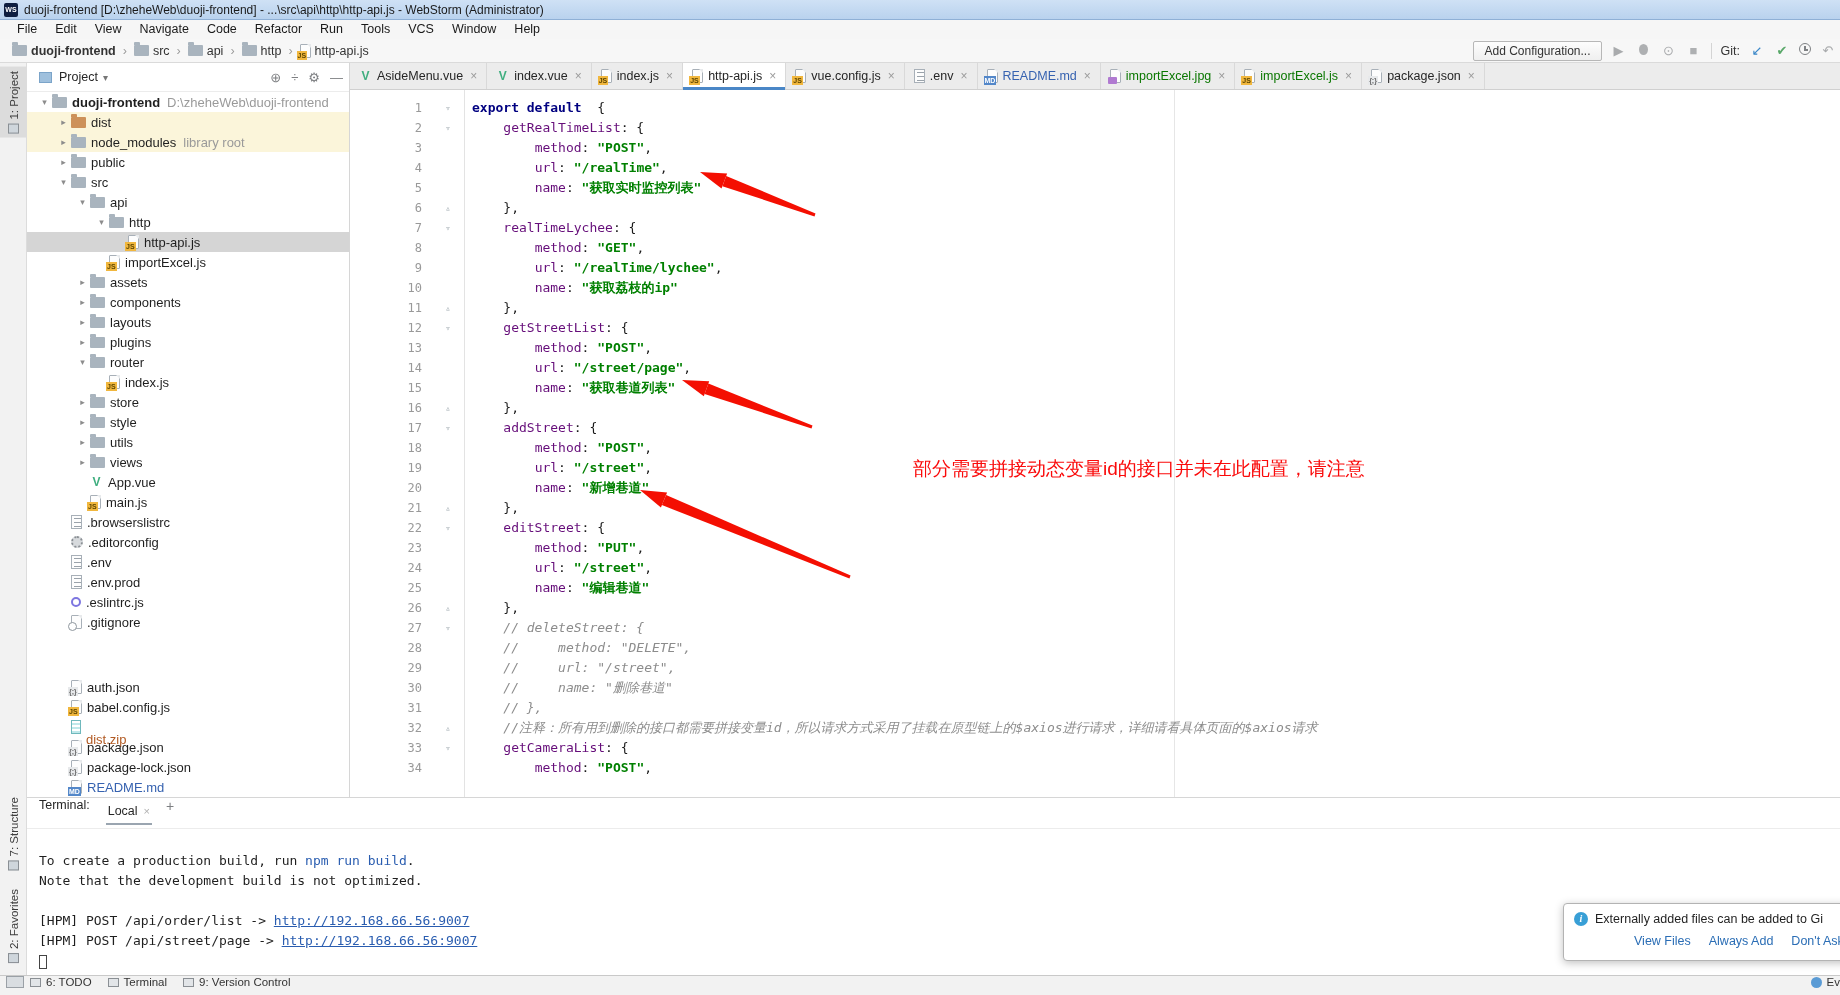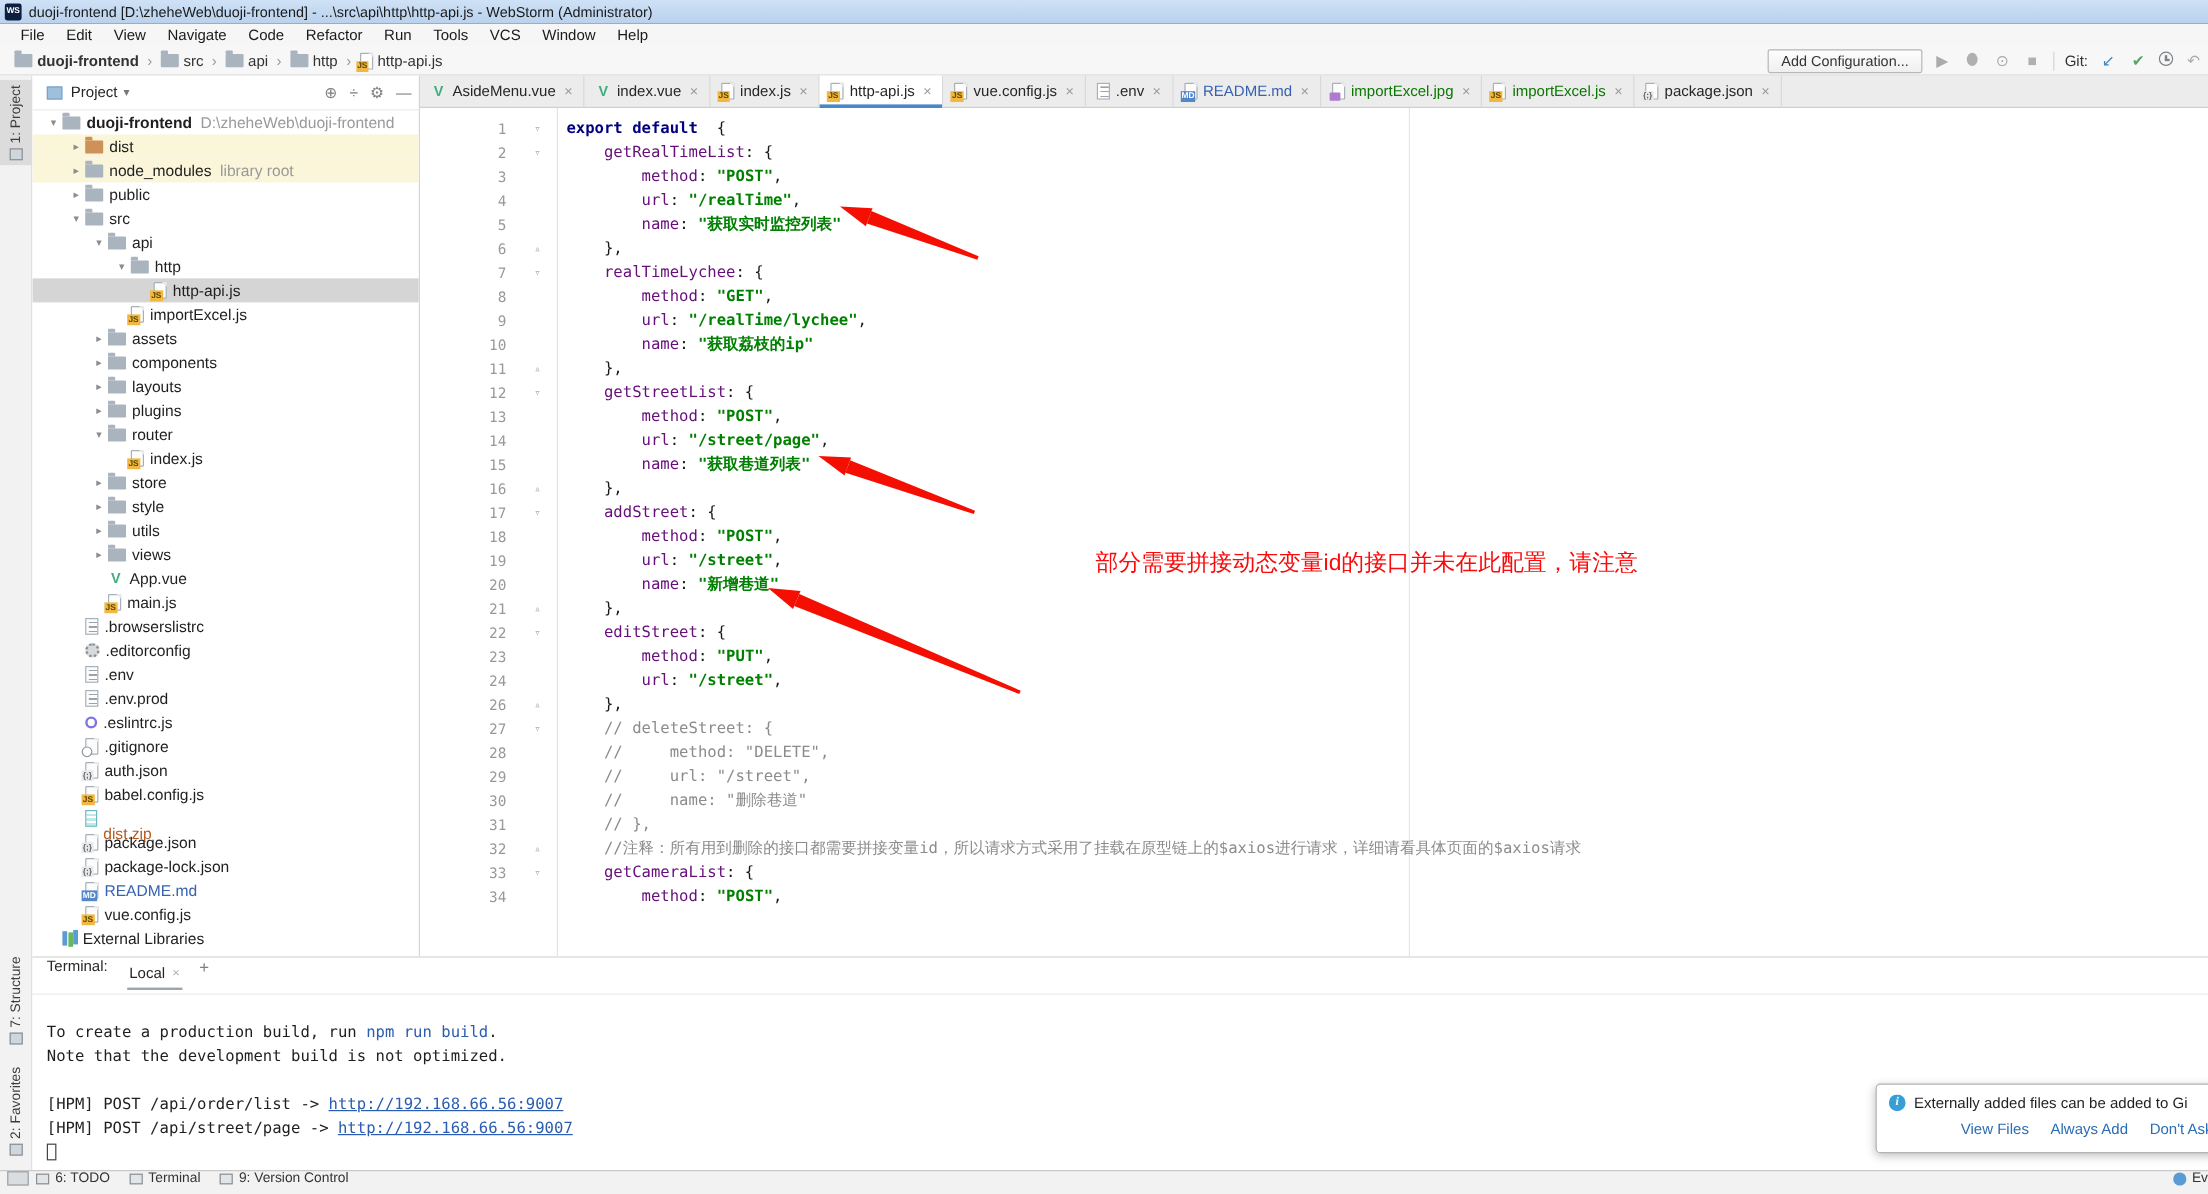--- a/index.html
+++ b/index.html
@@ -97,21 +97,21 @@
   #margin-line { position:absolute; left:824px; top:0; bottom:0; width:1px; background:#e6e6e6; }
   #code-lines { position:absolute; left:0; top:8px; right:0; }
   .cline { display:flex; height:20px; line-height:20px; font-family:"DejaVu Sans Mono",monospace; font-size:13px; }
   .cl-num { width:84px; text-align:right; padding-right:12px; color:#999; font-size:12px; flex:none; }
   .cl-fold { width:28px; flex:none; color:#a7b0b6; font-size:9px; text-align:center; }
   .cl-text { white-space:pre; padding-left:10px; }
   .tk-kw  { color:#000080; font-weight:bold;text-align:right; }
   .tk-pl  { color:#1a1a1a; }
   .tk-prop{ color:#660e7a; }
   .tk-str { color:#008000; font-weight:bold; }
-  .tk-cmt { color:#8c8c8c; }
+  .tk-cmt { color:#8c8c8c; font-style:italic; }
   #annotation { position:absolute; left:563px; top:366px; font-size:19px; color:#fa0a0a; white-space:nowrap; }
   #arrows { position:absolute; inset:0; pointer-events:none; }
 
   
   #terminal { position:absolute; left:27px; top:797px; width:1813px; height:178px; background:#fff; border-top:1px solid #d6d6d6; }
   #term-header { height:31px; display:flex; align-items:flex-start; font-size:12.5px; color:#262626; border-bottom:1px solid #ececec; padding-left:12px; }
   #term-tab { margin-left:16px; padding:6px 2px 5px 2px; border-bottom:2px solid #9aa5b0; display:flex; align-items:center; gap:6px; }
   #term-tab .close { color:#b0b0b0; font-size:11px; }
   #term-plus { margin-left:14px; color:#7d7f82; font-size:14px; }
   #term-body { padding:22px 0 0 12px; font-family:"DejaVu Sans Mono",monospace; font-size:13px; color:#1f1f1f; }
@@ -360,21 +360,21 @@
         <div class="tree-row" style="padding-left: 29px;">
           <span class="tw-chev"></span>
           <span class="ic ic-eslint"></span>
           <span class="tw-label">.eslintrc.js</span>
         </div>
         <div class="tree-row" style="padding-left: 29px;">
           <span class="tw-chev"></span>
           <span class="ic ic-page ic-gitf"></span>
           <span class="tw-label">.gitignore</span>
         </div>
-        <div class="tree-row" style="padding-left: 29px;">
+        <div class="tree-row" style="padding-left: 29px; margin-top: 45px;">
           <span class="tw-chev"></span>
           <span class="ic ic-page badge ic-json"></span>
           <span class="tw-label">auth.json</span>
         </div>
         <div class="tree-row" style="padding-left: 29px;">
           <span class="tw-chev"></span>
           <span class="ic ic-page badge ic-js"></span>
           <span class="tw-label">babel.config.js</span>
         </div>
         <div class="tree-row" style="padding-left: 29px;">
@@ -579,20 +579,25 @@
         </div>
         <div class="cline">
           <span class="cl-num">23</span>
           <span class="cl-fold"></span>
           <span class="cl-text"><span class="tk-pl">        </span><span class="tk-prop">method</span><span class="tk-pl">: </span><span class="tk-str">"PUT"</span><span class="tk-pl">,</span></span>
         </div>
         <div class="cline">
           <span class="cl-num">24</span>
           <span class="cl-fold"></span>
           <span class="cl-text"><span class="tk-pl">        </span><span class="tk-prop">url</span><span class="tk-pl">: </span><span class="tk-str">"/street"</span><span class="tk-pl">,</span></span>
+        </div>
+        <div class="cline">
+          <span class="cl-num">25</span>
+          <span class="cl-fold"></span>
+          <span class="cl-text"><span class="tk-pl">        </span><span class="tk-prop">name</span><span class="tk-pl">: </span><span class="tk-str">"编辑巷道"</span></span>
         </div>
         <div class="cline">
           <span class="cl-num">26</span>
           <span class="cl-fold">▵</span>
           <span class="cl-text"><span class="tk-pl">    },</span></span>
         </div>
         <div class="cline">
           <span class="cl-num">27</span>
           <span class="cl-fold">▿</span>
           <span class="cl-text"><span class="tk-pl">    </span><span class="tk-cmt">// deleteStreet: {</span></span>

